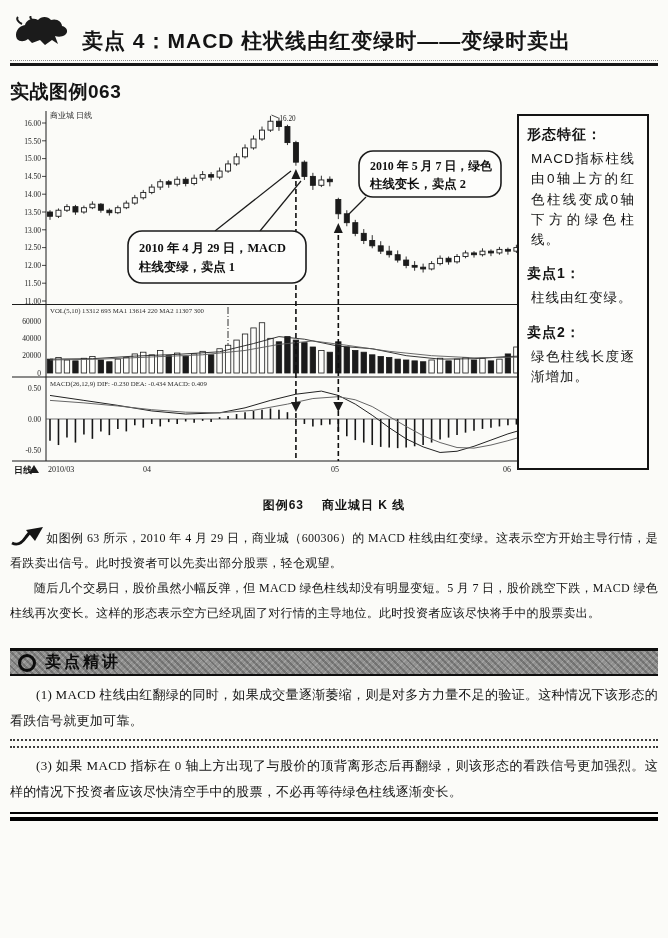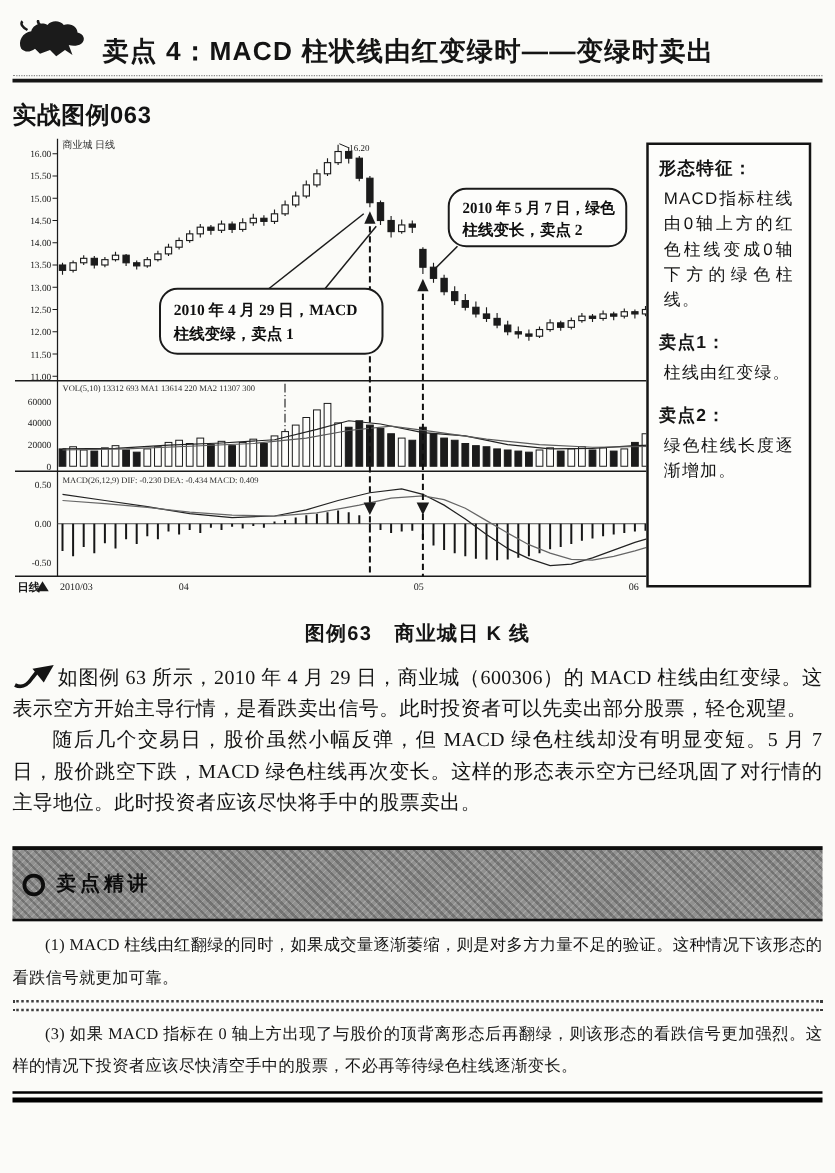--- a/index.html
+++ b/index.html
@@ -21,30 +21,30 @@
   #chart-svg{position:absolute;left:0;top:0;}
   .pattern-box{position:absolute;left:507px;top:5px;width:132px;height:356px;
                border:2px solid #141414;background:#fdfdfb;box-sizing:border-box;
                padding:8px 8px;font-family:"Liberation Sans","DejaVu Sans",sans-serif;
                font-size:13.5px;line-height:1.5;letter-spacing:1px;}
   .pb-sec{margin:0 0 13px;}
   .pb-sec h4{margin:0 0 1px;font-size:14px;font-weight:bold;letter-spacing:1px;}
   .pb-sec p{margin:4px;font-weight:400;text-align:justify;}
   
   .caption{margin-top:16px;text-align:center;font-family:"Liberation Sans","DejaVu Sans",sans-serif;
-           font-weight:bold;font-size:16px;letter-spacing:1px;}
+           font-weight:bold;font-size:12px;letter-spacing:1px;}
   .cap-gap{display:inline-block;width:18px;}
   
-  .paras{margin-top:12px;font-size:16px;line-height:25px;text-align:justify;
+  .paras{margin-top:12px;font-size:12px;line-height:25px;text-align:justify;
          font-weight:500;letter-spacing:.3px;}
   .para{margin:0;text-indent:2em;}
   .para.first{text-indent:0;}
   .lead-arrow{display:inline-block;width:36px;height:20px;vertical-align:-4px;}
   
-  .banner{margin-top:22px;height:23px;display:flex;align-items:center;gap:9px;padding:16px 8px;
+  .banner{margin-top:22px;height:23px;display:flex;align-items:center;gap:9px;padding:0 8px;
           border-top:3px solid #0e0e0e;border-bottom:2px solid #0e0e0e;
           background:#919190;
           background-image:repeating-linear-gradient(45deg,rgba(0,0,0,.22) 0 2px,transparent 2px 5px),
                            repeating-linear-gradient(-45deg,rgba(255,255,255,.16) 0 1px,transparent 1px 4px);
           font-family:"Liberation Sans","DejaVu Sans",sans-serif;font-weight:bold;
           font-size:16px;color:#0c0c0c;letter-spacing:3px;}
   .ring{width:12px;height:12px;border:3px solid #0c0c0c;border-radius:50%;flex:0 0 auto;}
   
   .tips{margin-top:6px;font-size:13px;line-height:26px;font-weight:normal;
         text-align:justify;letter-spacing:.3px;}

